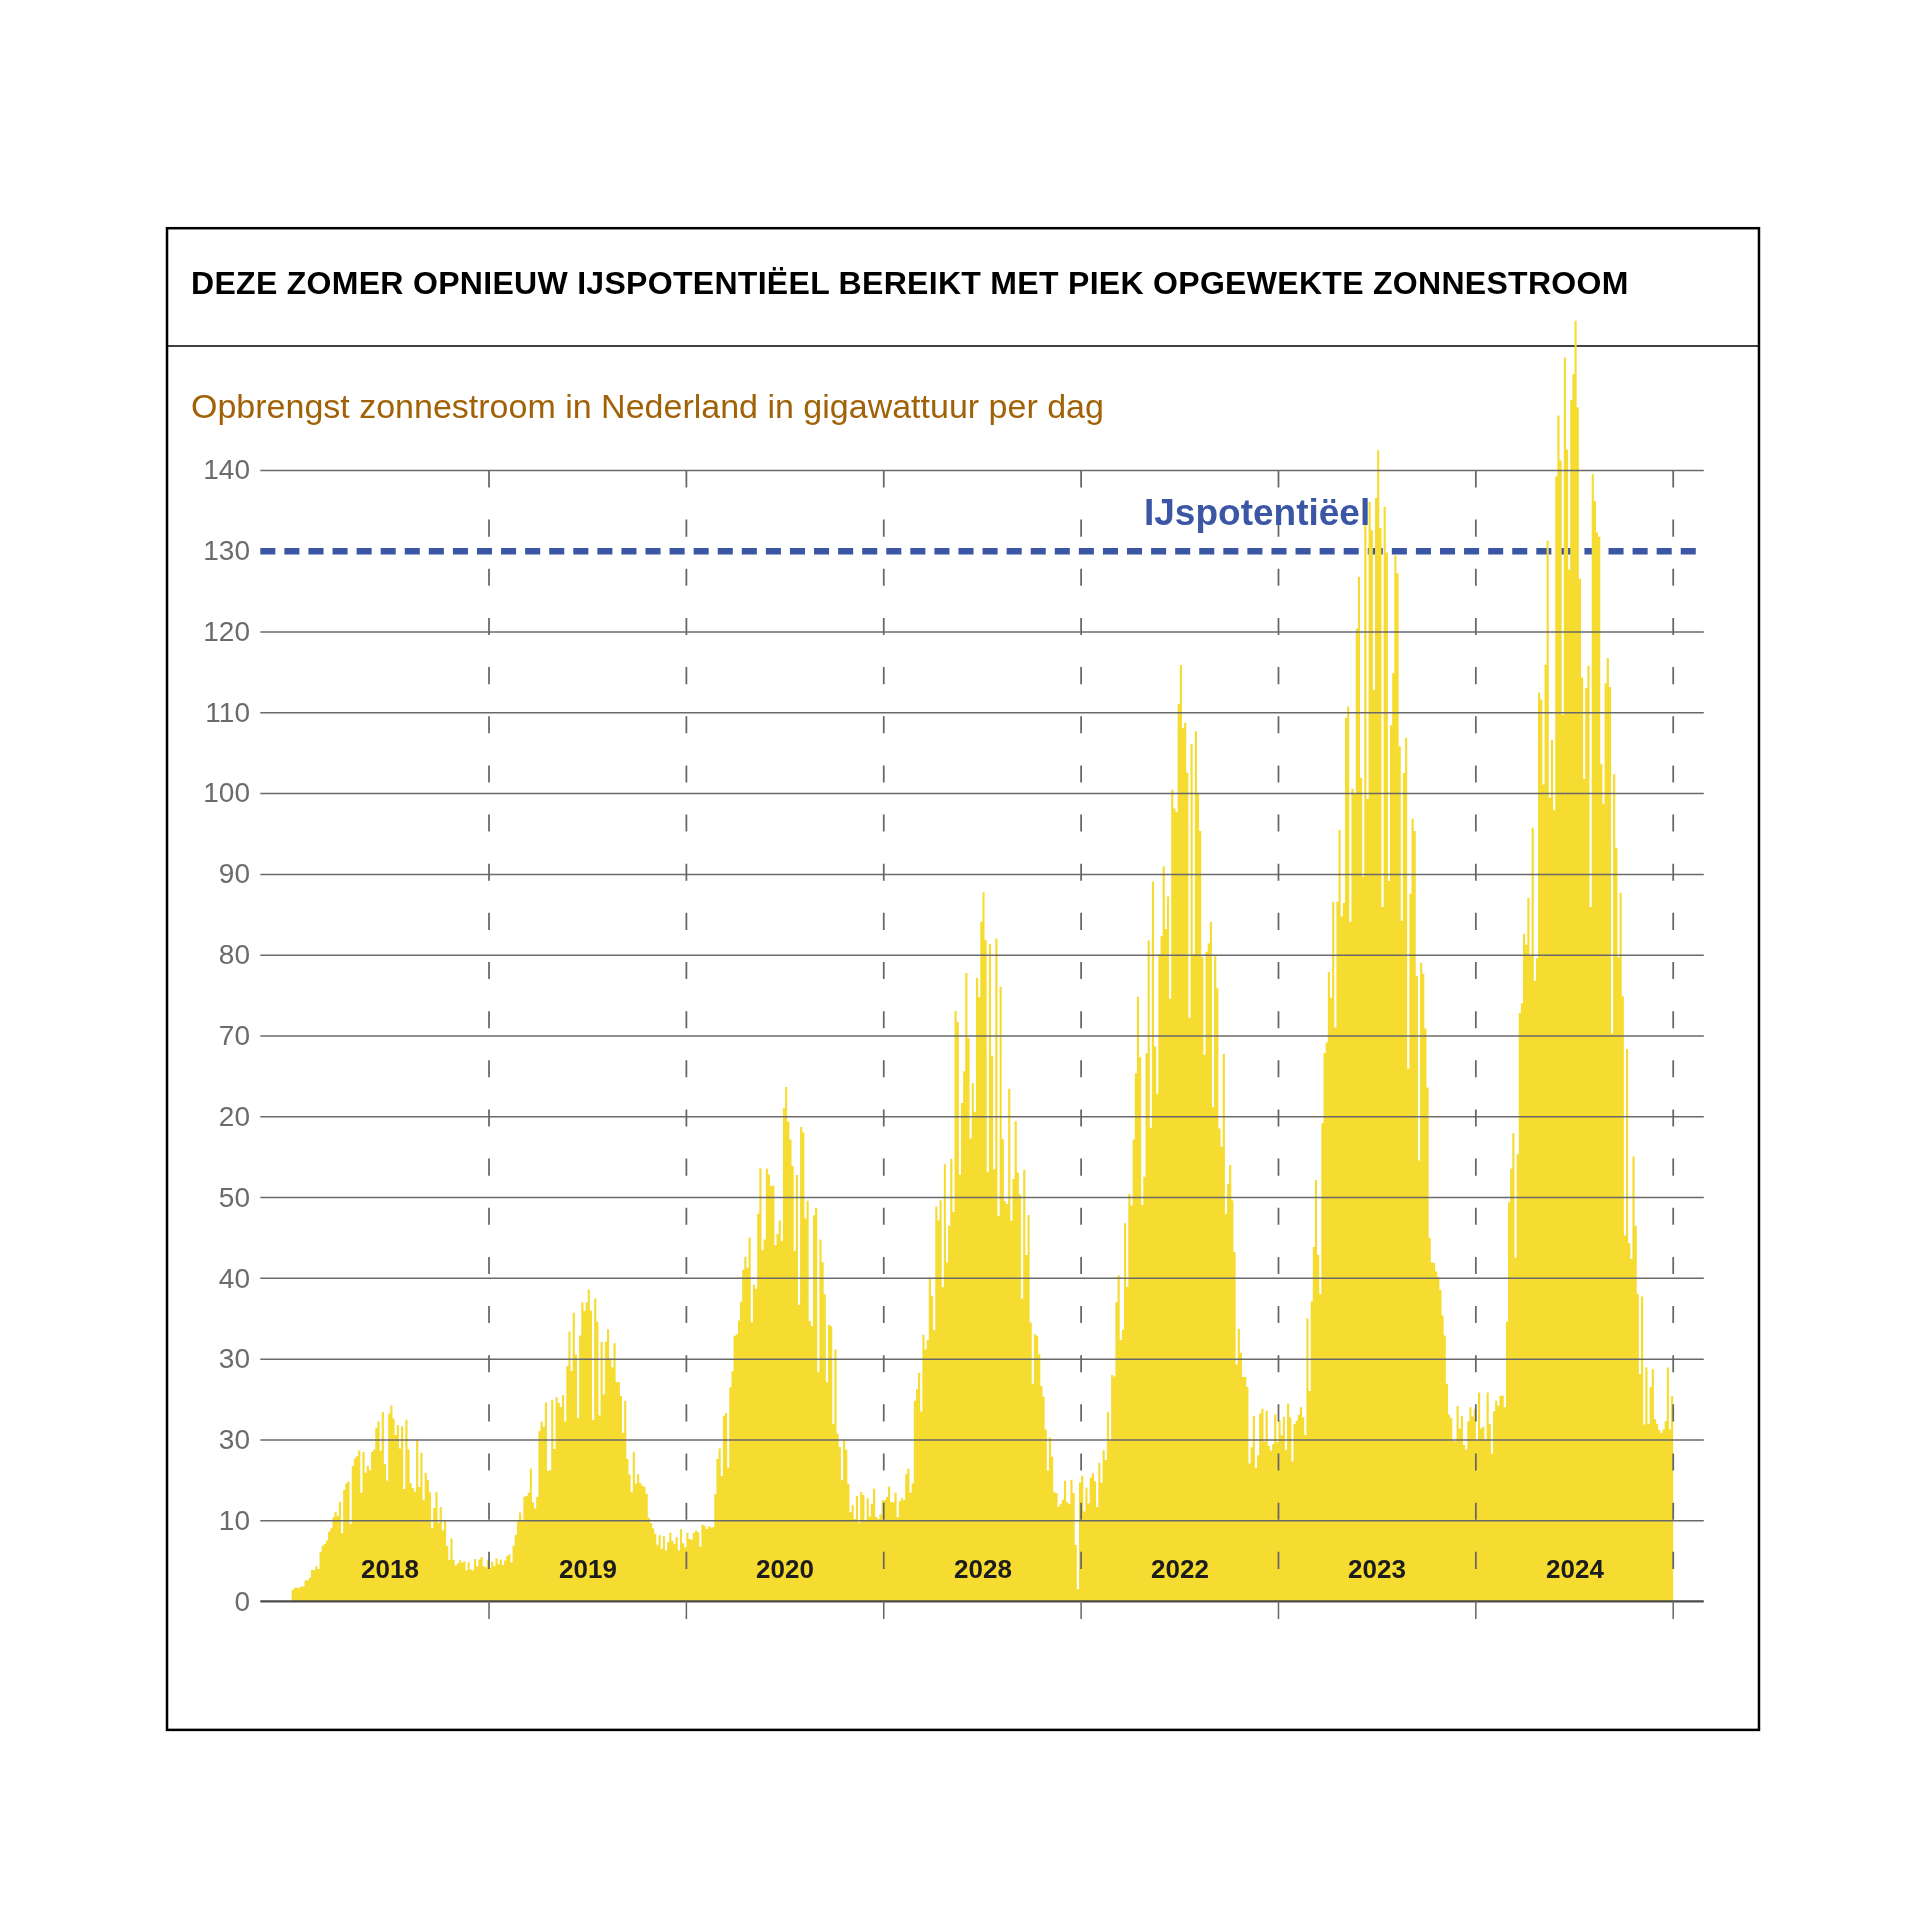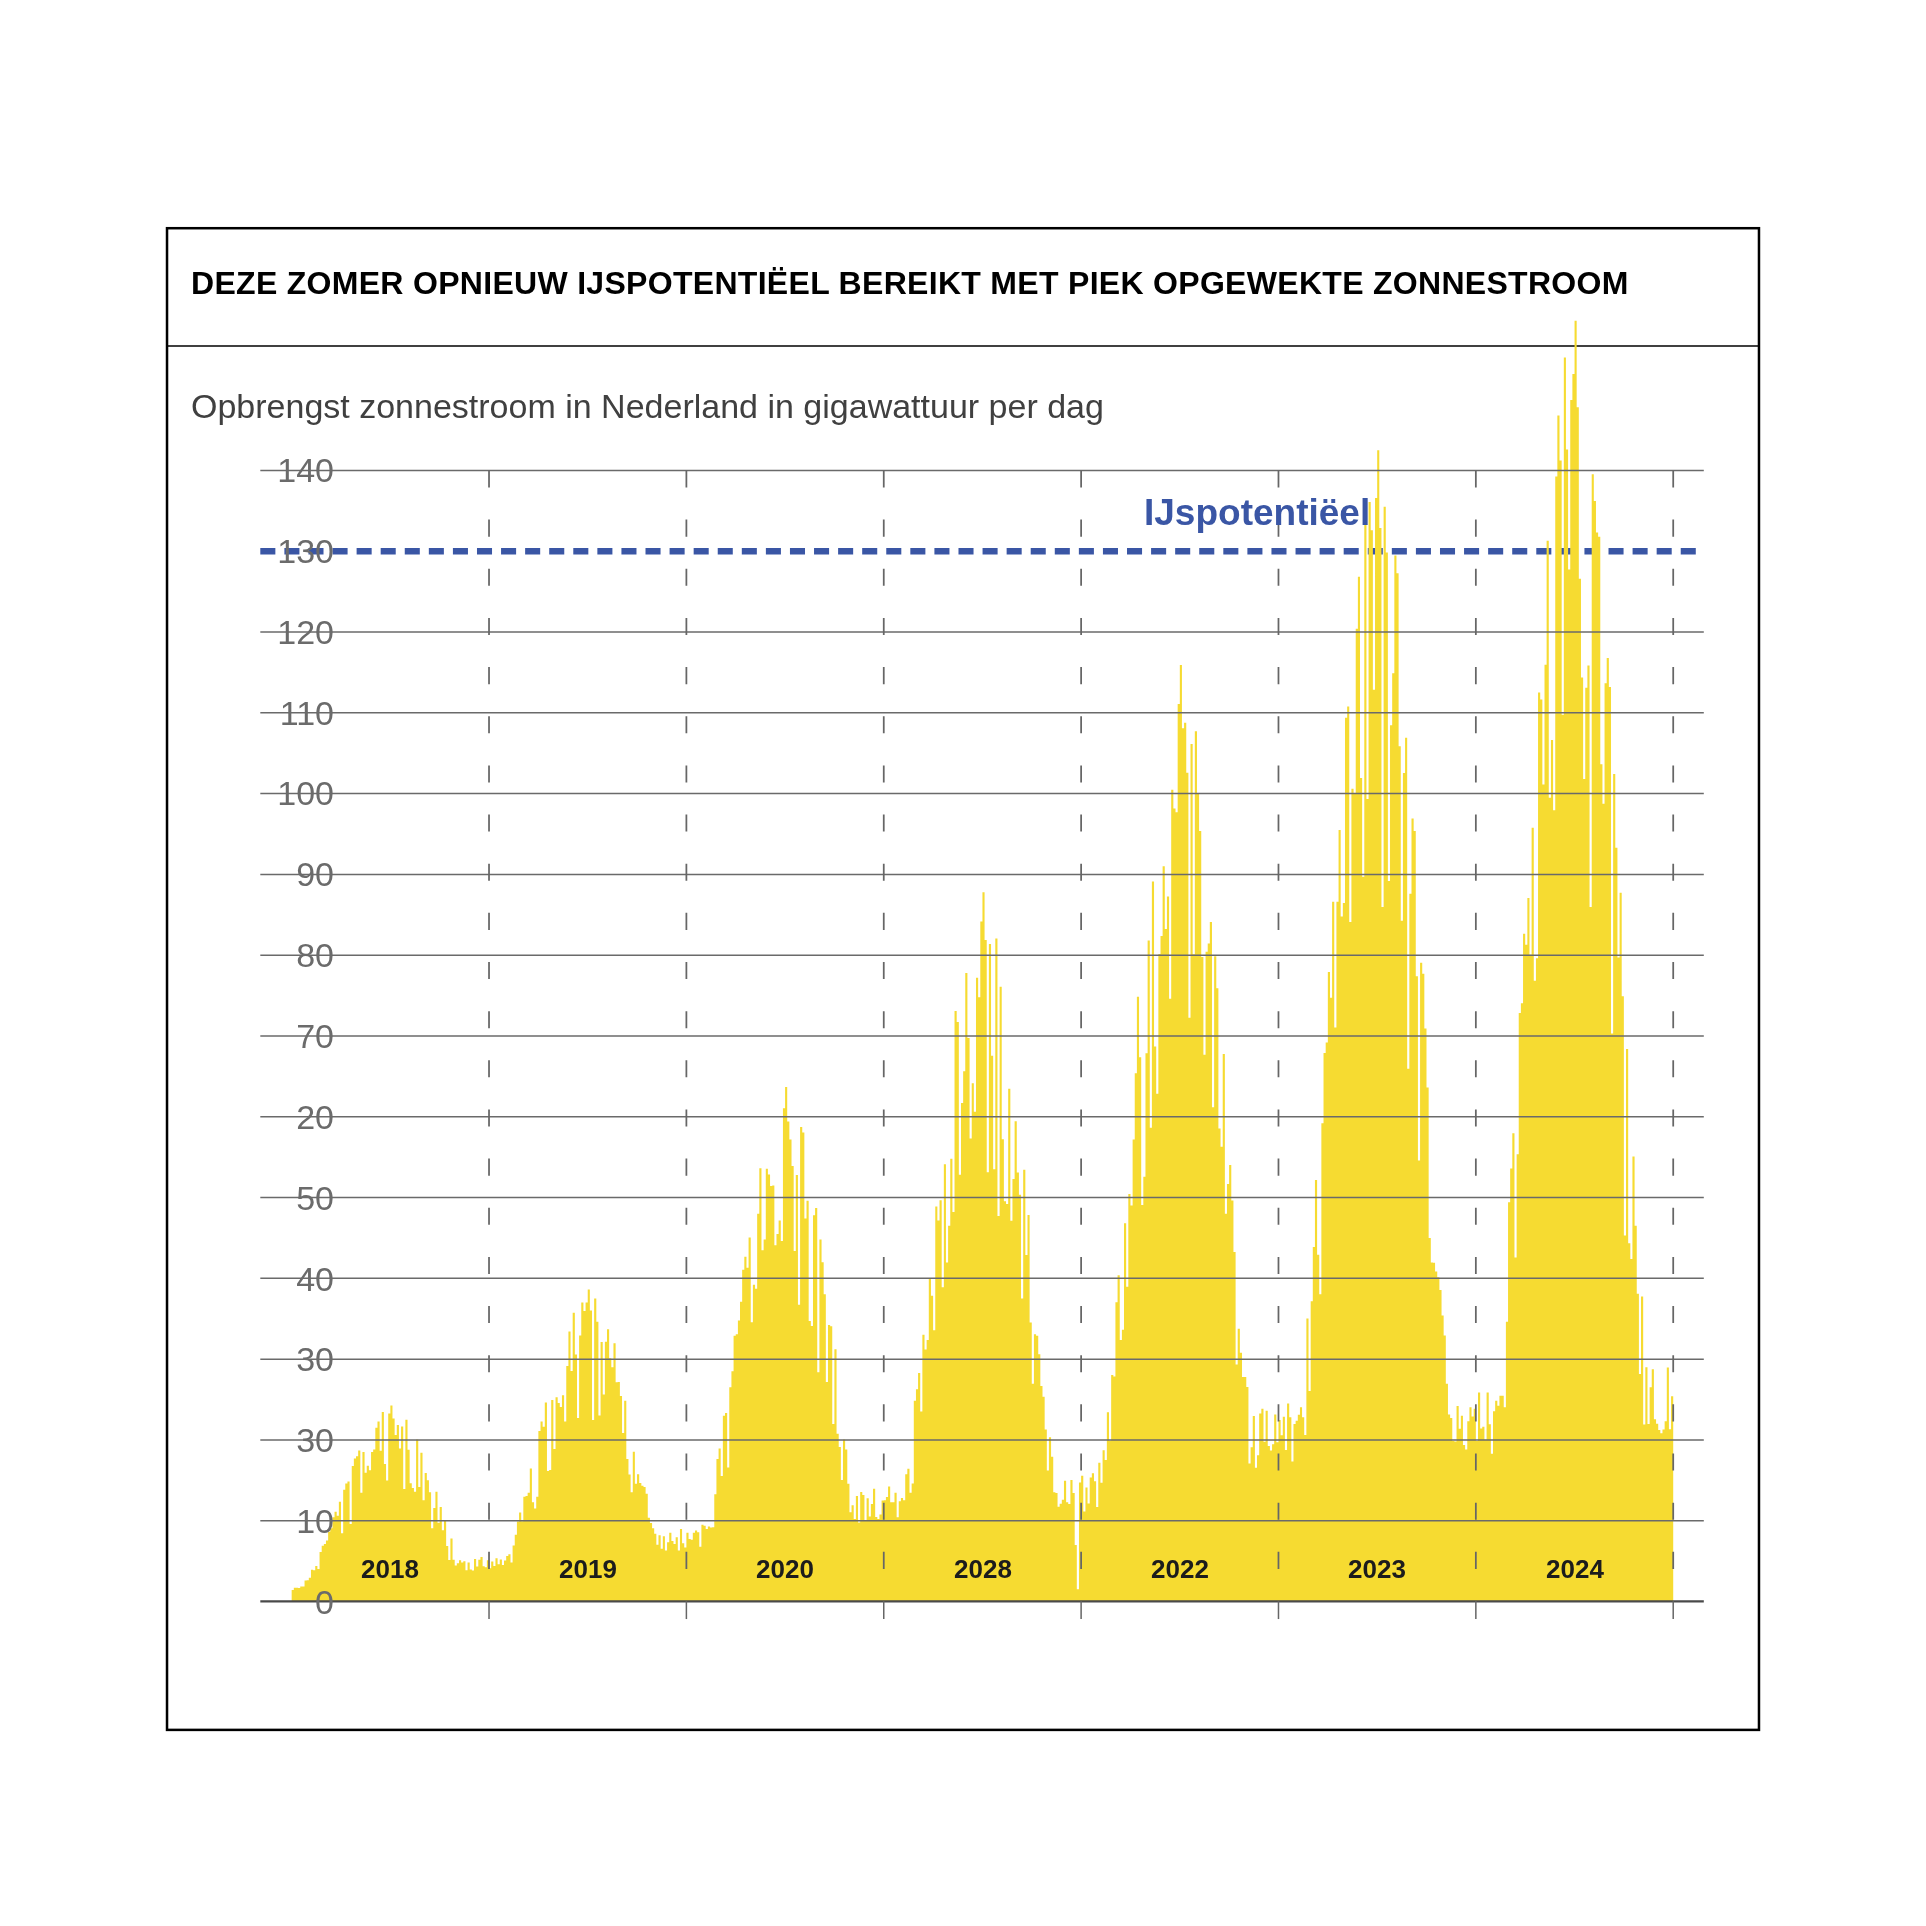--- a/index.html
+++ b/index.html
@@ -1,23 +1,23 @@
 <!DOCTYPE html>
 <html style="font-size:8px"><head>
 <meta charset="utf-8">
 <style>
   html,body{margin:0;padding:0;background:#ffffff;}
   .stage{position:relative;width:1926px;height:1883px;background:#ffffff;
          font-family:"Liberation Sans", sans-serif;overflow:hidden;}
   .stage svg{position:absolute;left:0;top:0;}
   .txt{position:absolute;white-space:nowrap;}
   .chart-title{left:191px;top:265px;font-size:32px;font-weight:bold;color:#000;letter-spacing:0.3px;}
-  .chart-subtitle{left:191px;top:387px;font-size:34px;font-weight:400;color:#404040;}
+  .chart-subtitle{left:191px;top:387px;font-size:34px;font-weight:400;color:#a16207;}
   .threshold-label{left:1144px;top:492px;font-size:37px;font-weight:bold;color:#3A56A5;}
-  .ytick{position:absolute;right:1592px;font-size:34px;line-height:30px;color:#6B6B6B;}
+  .ytick{position:absolute;right:1676px;font-size:28px;line-height:30px;color:#6B6B6B;}
   .yearlabel{position:absolute;top:1554px;transform:translateX(-50%);font-size:26px;font-weight:bold;color:#1C1C1C;}
 </style>
 </head>
 <body>
 
 <div class="stage">
 
   <svg width="1926" height="1926" viewBox="0 0 3840 3840">
 
     <line id="divider" x1="331" y1="690" x2="3509" y2="690" stroke="#000" stroke-width="3"></line>

